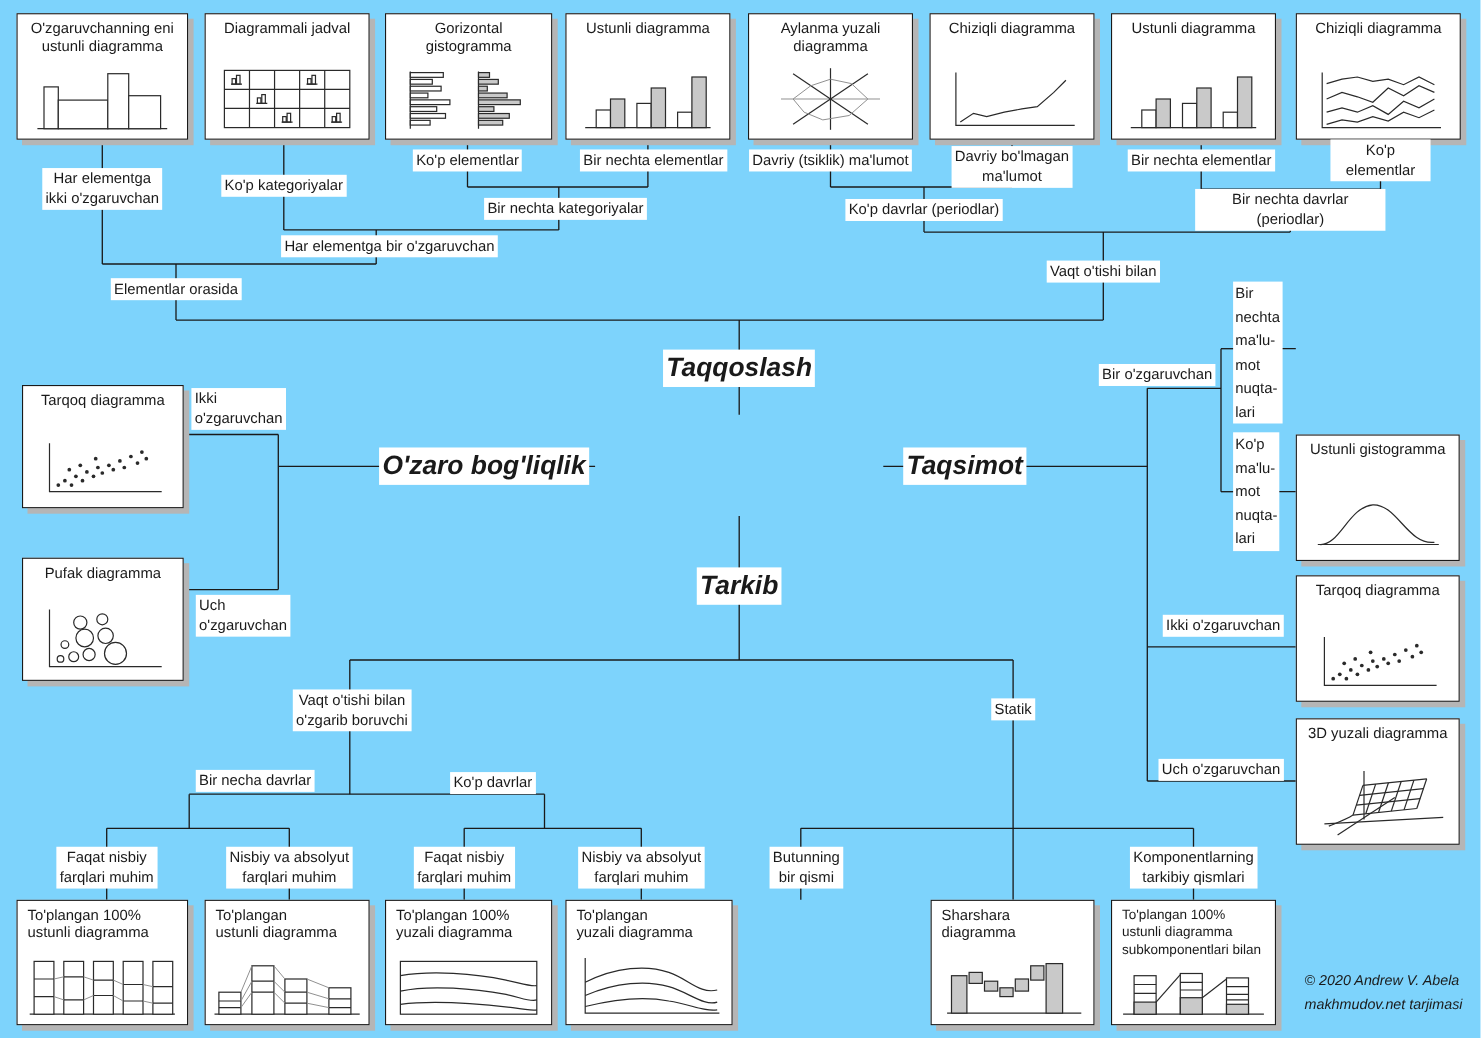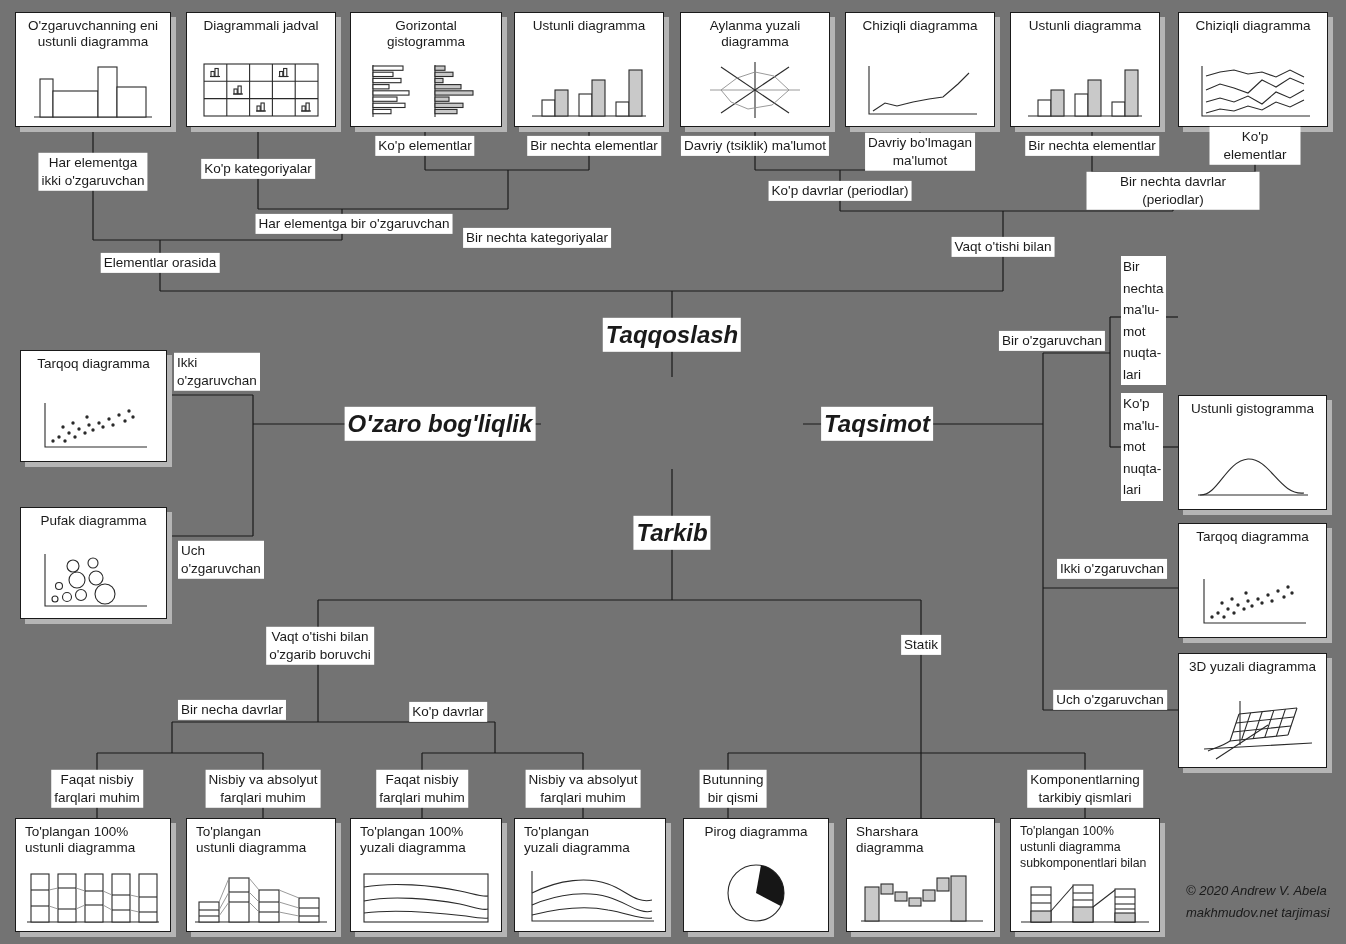--- a/index.html
+++ b/index.html
@@ -1,17 +1,17 @@
 <!DOCTYPE html>
 <html><head>
 <meta charset="utf-8">
 <style>
   html,body{margin:0;padding:0;background:#fff;}
   body{font-family:"Liberation Sans","DejaVu Sans",sans-serif;color:#1a1a1a;}
-  #canvas{position:relative;width:1346px;height:944px;background:#737373;overflow:hidden;}
+  #canvas{position:relative;width:1346px;height:944px;background:#7dd3fc;overflow:hidden;}
   #wires{position:absolute;left:0;top:0;z-index:1;}
   #wires line{stroke:#1a1a1a;stroke-width:1.2;}
   .cbox{position:absolute;background:#fff;border:1.4px solid #1a1a1a;box-shadow:5px 5px 0 #b5b5b5;box-sizing:border-box;z-index:2;}
   .cbox .t{font-size:13.5px;line-height:1.22;text-align:center;padding:5px 4px 0;white-space:pre-line;}
   .cbox .t.l{text-align:left;padding-left:9px;}
   .cbox .t.s{font-size:12.3px;line-height:1.3;}
   .cbox svg{position:absolute;left:50%;transform:translateX(-50%);bottom:6px;}
   .lbl{position:absolute;transform:translate(-50%,-50%);text-align:center;font-size:13.5px;line-height:1.35;background:#fff;padding:1px 3px;white-space:pre-line;z-index:3;}
   .lbl.la{transform:translate(0,-50%);text-align:left;}
   .lbl.big{font-size:24px;font-weight:bold;font-style:italic;}
@@ -213,21 +213,21 @@
   <div class="lbl" style="left:93px;top:172px;">Har elementga
 ikki o'zgaruvchan</div>
   <div class="lbl" style="left:258px;top:169px;">Ko'p kategoriyalar</div>
   <div class="lbl" style="left:425px;top:146px;">Ko'p elementlar</div>
   <div class="lbl" style="left:594px;top:146px;">Bir nechta elementlar</div>
   <div class="lbl" style="left:755px;top:146px;">Davriy (tsiklik) ma'lumot</div>
   <div class="lbl" style="left:920px;top:152px;">Davriy bo'lmagan
 ma'lumot</div>
   <div class="lbl" style="left:1092px;top:146px;">Bir nechta elementlar</div>
   <div class="lbl" style="left:1255px;top:146px;">Ko'p elementlar</div>
-  <div class="lbl" style="left:537px;top:190px;margin-top:48px;">Bir nechta kategoriyalar</div>
+  <div class="lbl" style="left:514px;top:190px;">Bir nechta kategoriyalar</div>
   <div class="lbl" style="left:840px;top:191px;">Ko'p davrlar (periodlar)</div>
   <div class="lbl" style="left:1173px;top:191px;">Bir nechta davrlar (periodlar)</div>
   <div class="lbl" style="left:354px;top:224px;">Har elementga bir o'zgaruvchan</div>
   <div class="lbl" style="left:160px;top:263px;">Elementlar orasida</div>
   <div class="lbl" style="left:1003px;top:247px;">Vaqt o'tishi bilan</div>
 
   <div class="lbl big" style="left:672px;top:335px;">Taqqoslash</div>
   <div class="lbl big" style="left:440px;top:424px;">O'zaro bog'liqlik</div>
   <div class="lbl big" style="left:877px;top:424px;">Taqsimot</div>
   <div class="lbl big" style="left:672px;top:533px;">Tarkib</div>
@@ -434,27 +434,20 @@
   <div class="cbox" style="left:514px;top:818px;width:152px;height:114px;">
     <div class="t l">To'plangan
 yuzali diagramma</div>
     <svg class="mini" width="140" height="58">
       <path d="M12,4 V54 H134"></path>
       <path d="M12,26 C40,12 68,10 88,17 C106,23 116,37 132,33"></path>
       <path d="M12,38 C40,26 68,24 88,30 C106,35 120,48 132,44"></path>
       <path d="M12,48 C40,41 68,39 88,43 C108,46 120,53 132,51"></path>
     </svg>
   </div>
-  <div class="cbox" style="left:683px;top:818px;width:146px;height:114px;">
-    <div class="t">Pirog diagramma</div>
-    <svg class="mini" width="120" height="64">
-      <circle cx="60" cy="32" r="28"></circle>
-      <path class="wedge" d="M60,32 L64.9,4.4 A28,28 0 0 1 84.7,45.1 Z"></path>
-    </svg>
-  </div>
   <div class="cbox" style="left:846px;top:818px;width:149px;height:114px;">
     <div class="t l">Sharshara
 diagramma</div>
     <svg class="mini" width="140" height="62">
       <line x1="10" y1="58" x2="132" y2="58"></line>
       <rect class="g" x="14" y="24" width="14" height="34"></rect>
         <rect class="g" x="30" y="21" width="12" height="10"></rect>
         <rect class="g" x="44" y="29" width="12" height="9"></rect>
         <rect class="g" x="58" y="35" width="12" height="8"></rect>
         <rect class="g" x="72" y="27" width="12" height="11"></rect>

